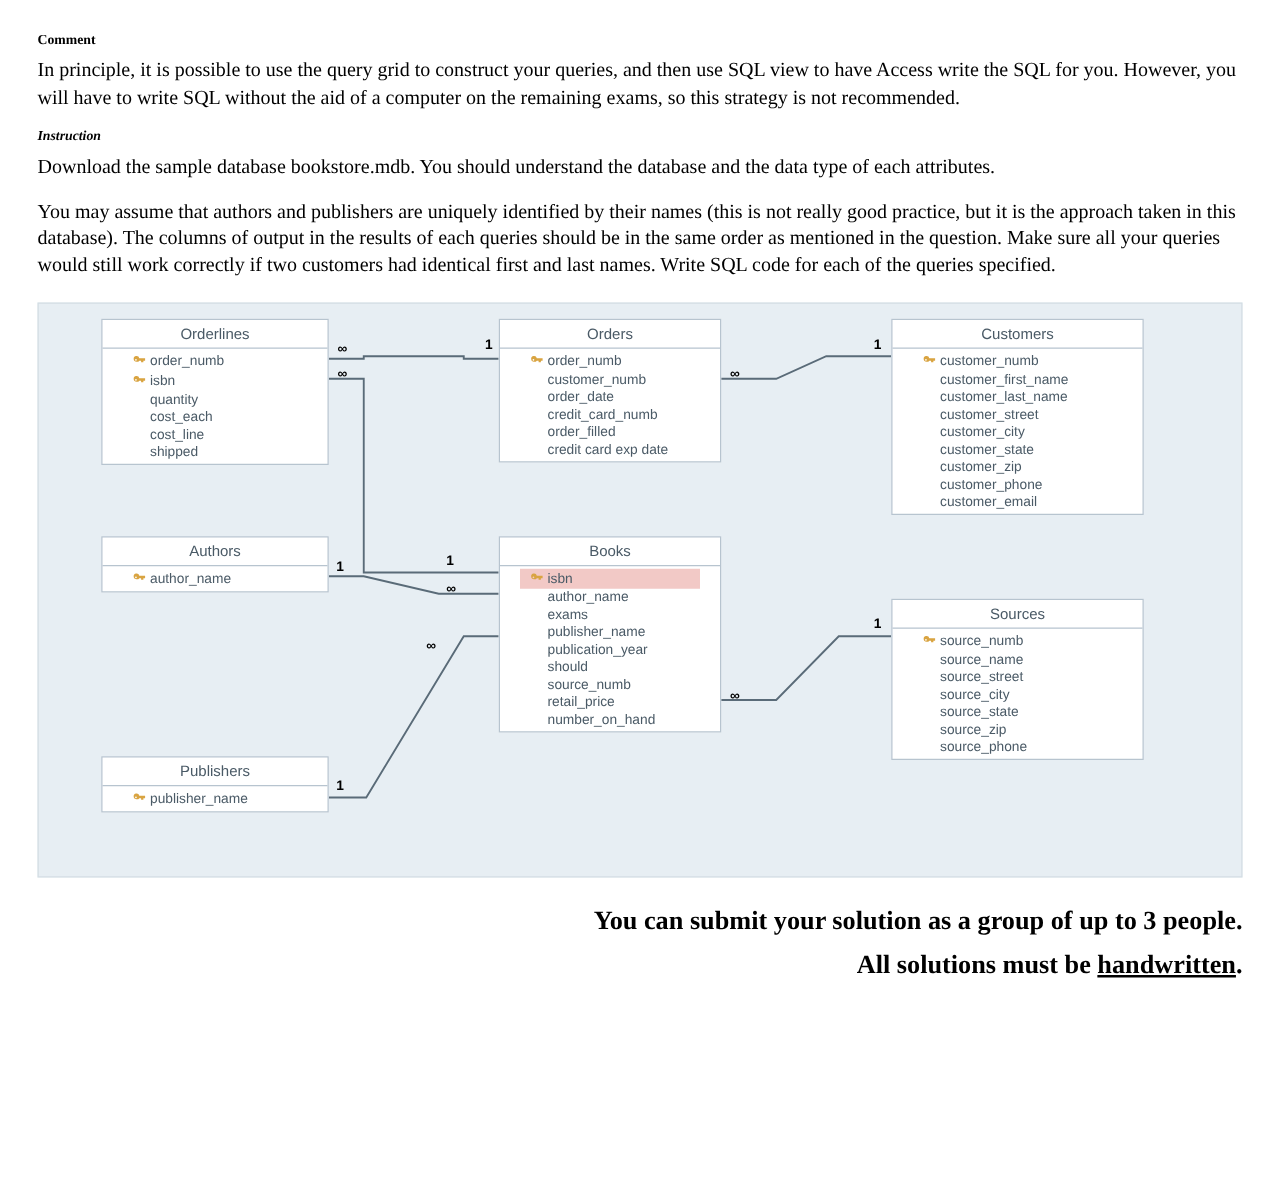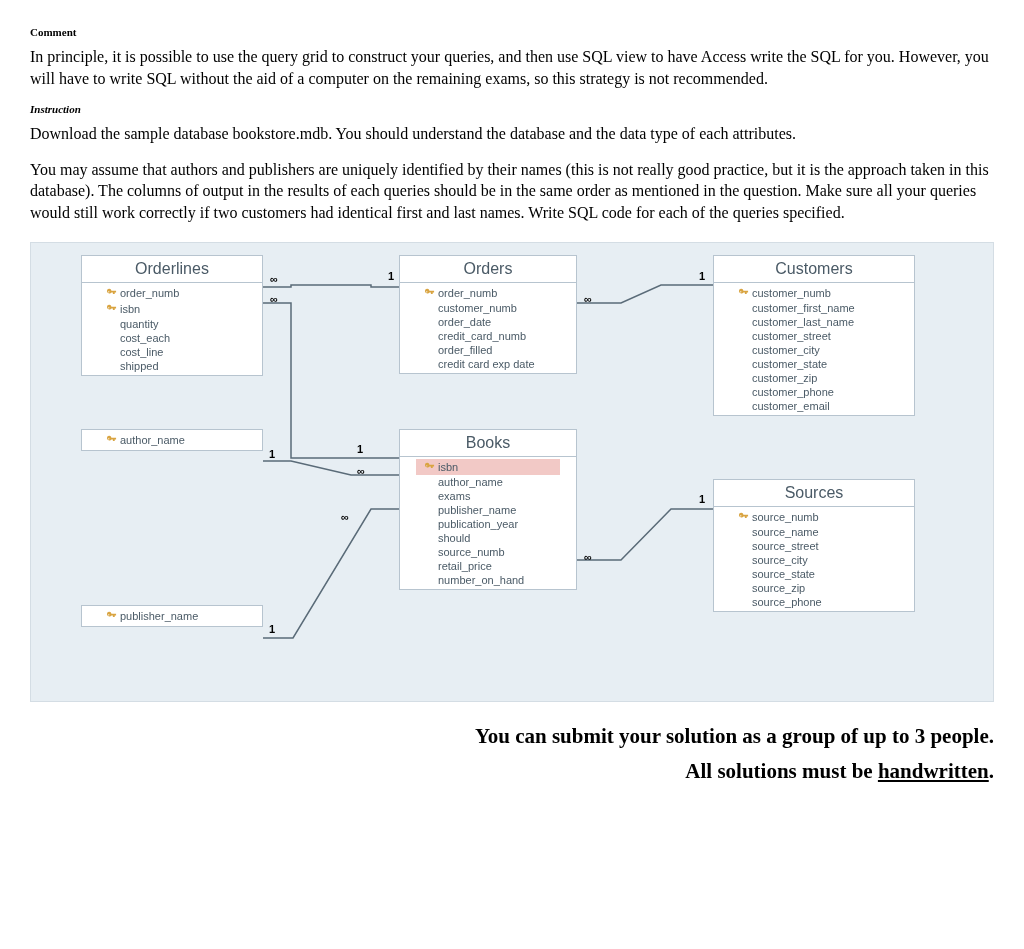--- a/index.html
+++ b/index.html
@@ -27,21 +27,21 @@
   }
   .table {
     position: absolute;
     background: #fff;
     border: 1px solid #b7c4cf;
   }
   .table-title {
     text-align: center;
     padding: 4px 19px;
     font-family: "Segoe UI", Arial, sans-serif;
-    font-size: 16px;
+    font-size: 12px;
     color: #4a5a66;
     border-bottom: 1px solid #b7c4cf;
   }
   .table-body { padding: 2px 16px; }
   .field {
     display: flex;
     align-items: center;
     padding: 1px 10px 1px 6px;
     font-family: "Segoe UI", Arial, sans-serif;
     font-size: 11px;
@@ -240,20 +240,21 @@
           <span>customer_phone</span>
         </div>
         <div class="field">
           <span class="field-indent"></span>
           <span>customer_email</span>
         </div>
       </div>
   </div>
 
   <div class="table" style="left:50px; top:186px; width:180px;">
+    <div class="table-title">Authors</div>
     <div class="table-body">
         <div class="field pk">
           <span class="key-icon">
             <svg viewBox="0 0 24 24">
               <path fill="#d9a441" d="M7 14a5 5 0 1 1 4.9-6H22v4h-3v3h-4v-3h-3.1A5 5 0 0 1 7 14zm-1-5a1.5 1.5 0 1 0 0 3 1.5 1.5 0 0 0 0-3z"></path>
             </svg>
           </span>
           <span>author_name</span>
         </div>
       </div>
@@ -299,20 +300,21 @@
           <span>retail_price</span>
         </div>
         <div class="field">
           <span class="field-indent"></span>
           <span>number_on_hand</span>
         </div>
       </div>
   </div>
 
   <div class="table" style="left:50px; top:362px; width:180px;">
+    <div class="table-title">Publishers</div>
     <div class="table-body">
         <div class="field pk">
           <span class="key-icon">
             <svg viewBox="0 0 24 24">
               <path fill="#d9a441" d="M7 14a5 5 0 1 1 4.9-6H22v4h-3v3h-4v-3h-3.1A5 5 0 0 1 7 14zm-1-5a1.5 1.5 0 1 0 0 3 1.5 1.5 0 0 0 0-3z"></path>
             </svg>
           </span>
           <span>publisher_name</span>
         </div>
       </div>

